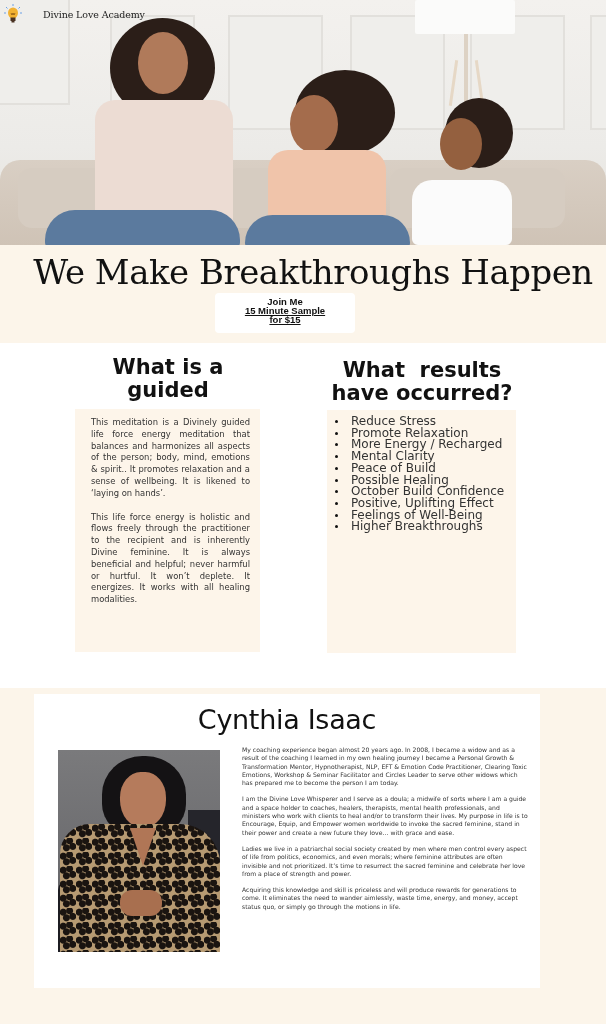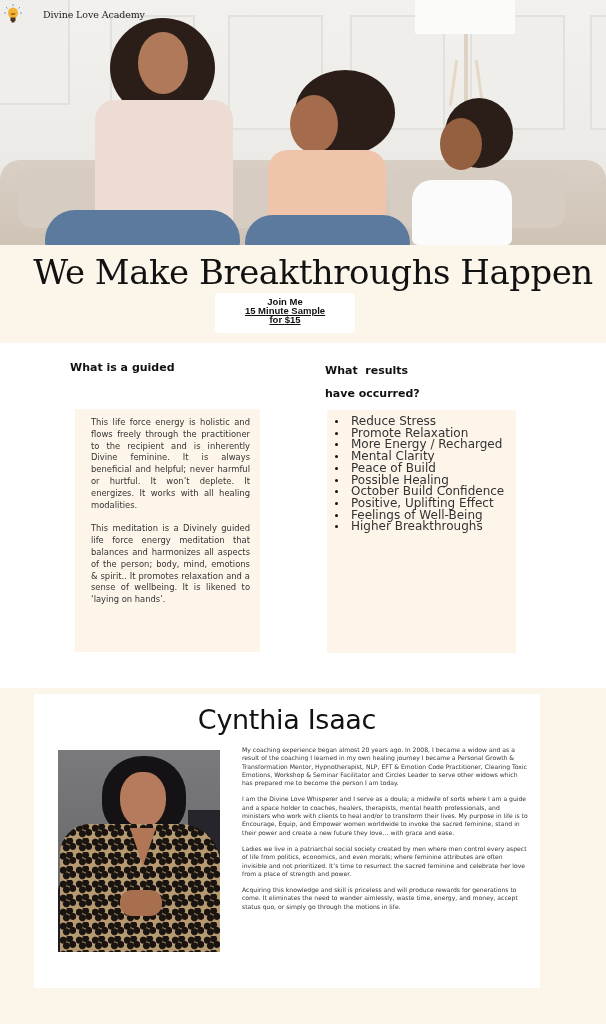--- a/index.html
+++ b/index.html
@@ -33,21 +33,21 @@
               font-family: "DejaVu Serif", serif; font-size: 34px; font-weight: normal; color: #111; letter-spacing: -0.5px; padding-left: 20px; }
   .cta { position: absolute; left: 215px; top: 293px; width: 140px; height: 40px; background: #ffffff;
          border-radius: 4px; text-align: center; padding-top: 4px; cursor: pointer; }
   .cta span { display: block; font-family: "Liberation Sans", sans-serif; font-weight: bold;
               font-size: 9.5px; line-height: 9px; color: #111; text-decoration: underline; }
   .cta span:first-child { text-decoration: none; }
 
   
   .info { position: absolute; left: 0; top: 343px; width: 606px; height: 345px; background: #ffffff; }
   .col-title { position: absolute; font-family: "DejaVu Sans", sans-serif; font-weight: bold;
-               font-size: 11px; line-height: 23px; color: #111; }
+               font-size: 21px; line-height: 23px; text-align: center; color: #111; }
   .card { position: absolute; background: #fdf5ea; }
   .card p { font-family: "DejaVu Sans", sans-serif; font-size: 8.4px; line-height: 11.8px; color: #333;
             text-align: justify; }
   .card p + p { margin-top: 12px; }
   .results { list-style: none; }
   .results li { font-family: "DejaVu Sans", sans-serif; font-size: 12px; line-height: 11.7px; color: #333;
                 position: relative; padding-left: 18px; }
   .results li::before { content: ""; position: absolute; left: 2px; top: 4px; width: 3px; height: 3px;
                         background: #111; border-radius: 50%; }
 
@@ -130,22 +130,22 @@
   <span>15 Minute Sample</span>
   <span>for $15</span>
 </a>
 
 <div class="info"></div>
 
 <div class="col-title" style="left:70px;top:356px;width:196px;">
   <div>What is a guided</div>
 </div>
 <div class="card" style="left:75px;top:409px;width:185px;height:243px;padding:8px 10px 0 16px;">
+  <p>This meditation is a Divinely guided life force energy meditation that balances and harmonizes all aspects of the person; body, mind, emotions &amp; spirit.. It promotes relaxation and a sense of wellbeing. It is likened to ‘laying on hands’.</p>
   <p>This life force energy is holistic and flows freely through the practitioner to the recipient and is inherently Divine feminine. It is always beneficial and helpful; never harmful or hurtful. It won’t deplete. It energizes. It works with all healing modalities.</p>
-  <p>This meditation is a Divinely guided life force energy meditation that balances and harmonizes all aspects of the person; body, mind, emotions &amp; spirit.. It promotes relaxation and a sense of wellbeing. It is likened to ‘laying on hands’.</p>
 </div>
 
 <div class="col-title" style="left:325px;top:359px;width:194px;">
   <div style="white-space:pre;">What  results</div>
   <div>have occurred?</div>
 </div>
 <div class="card" style="left:327px;top:410px;width:189px;height:243px;padding:6px 0 0 6px;">
   <ul class="results">
     <li>Reduce Stress</li>
     <li>Promote Relaxation</li>

